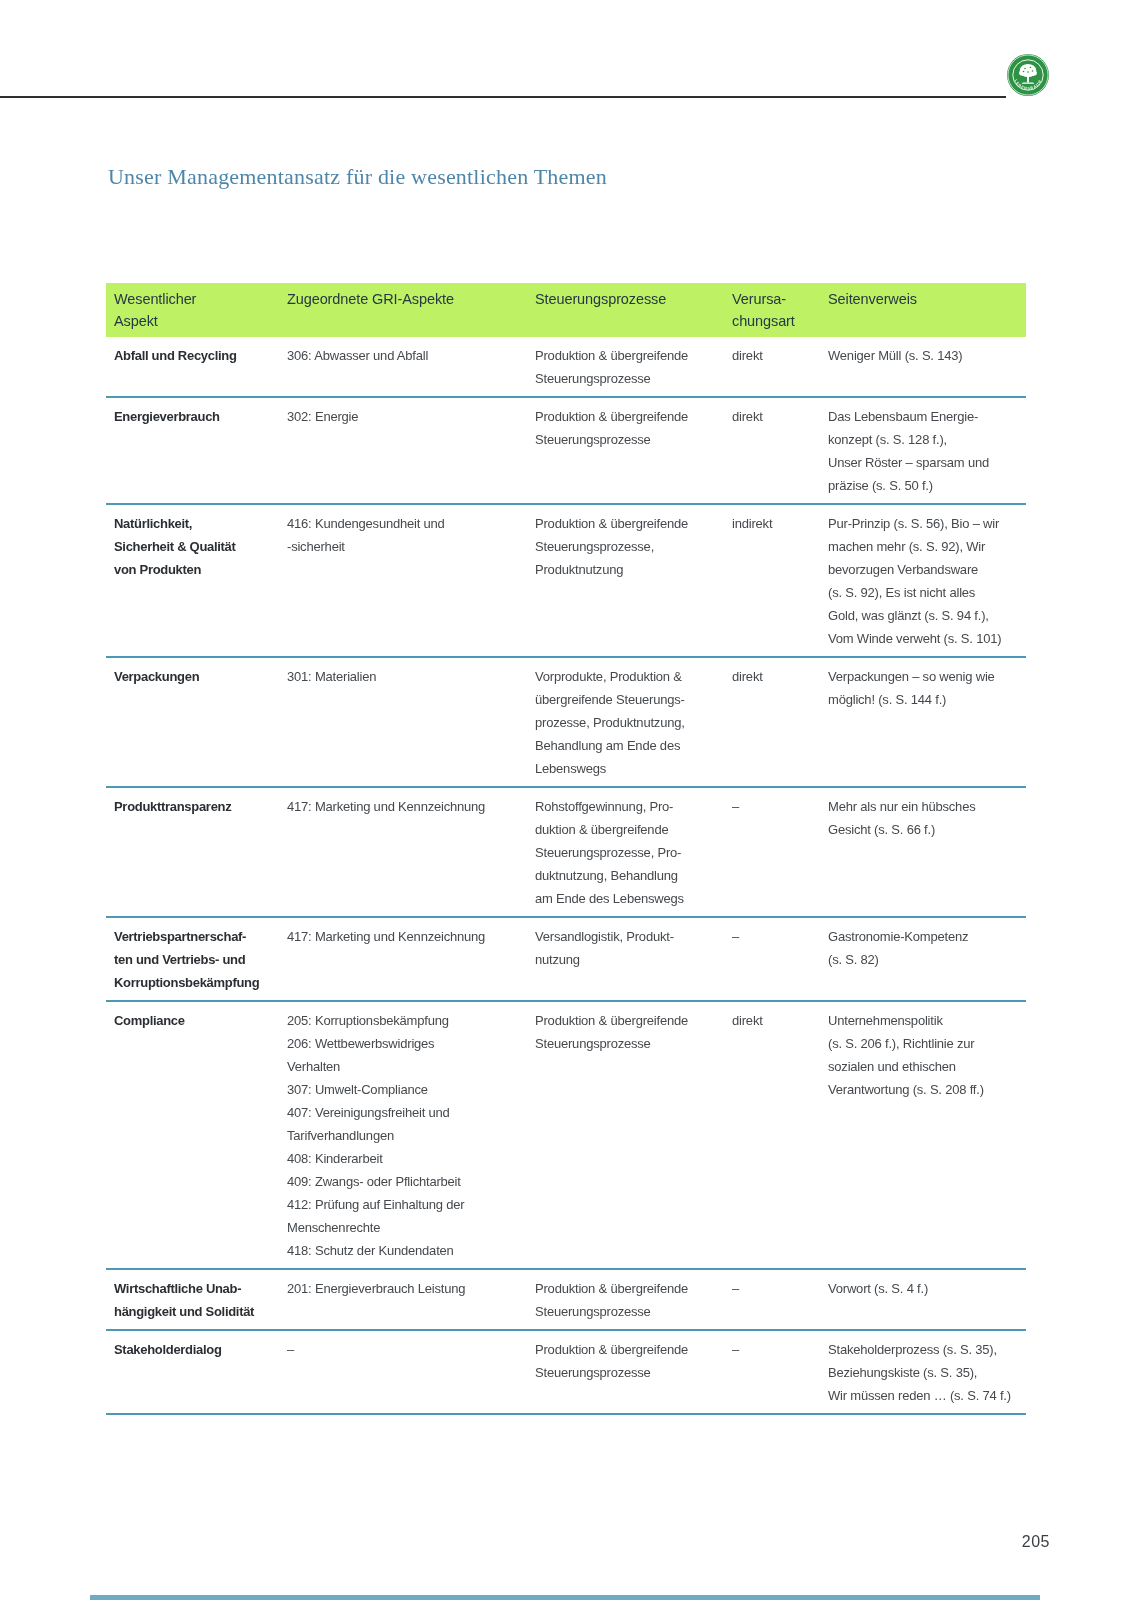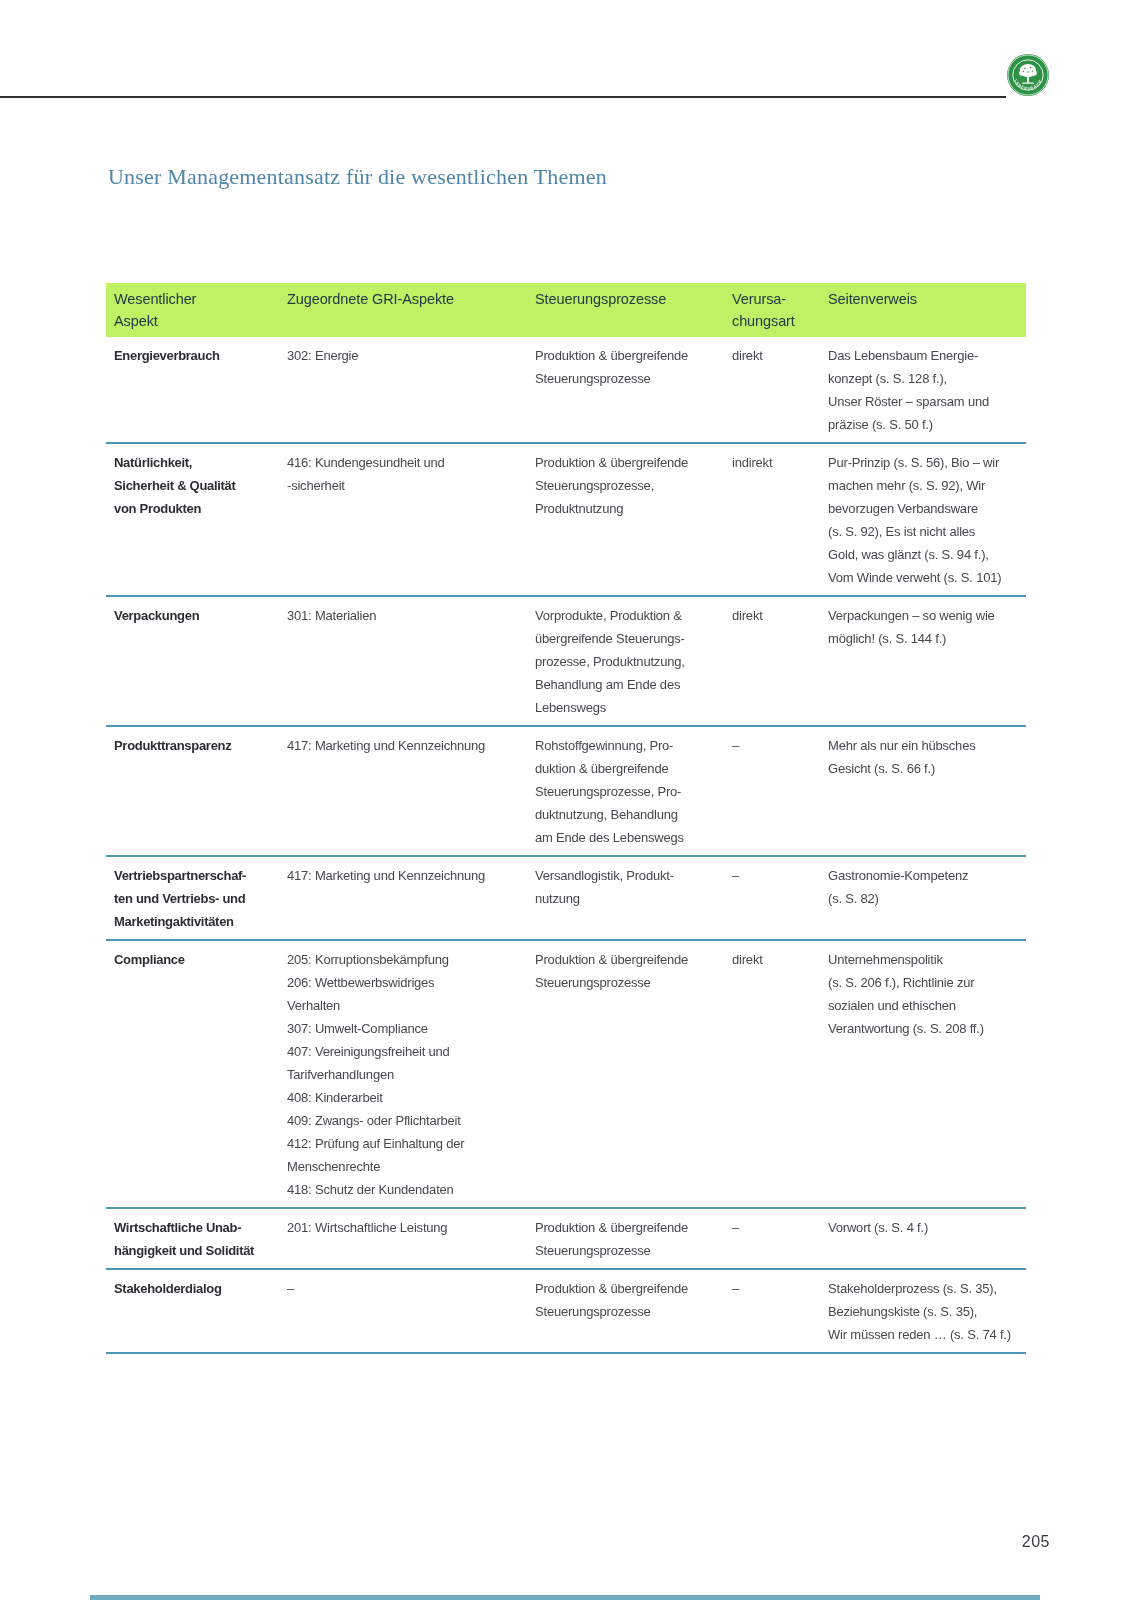--- a/index.html
+++ b/index.html
@@ -143,20 +143,28 @@
 Aspekt</th>
         <th>Zugeordnete GRI-Aspekte</th>
         <th>Steuerungsprozesse</th>
         <th>Verursa-
 chungsart</th>
         <th>Seitenverweis</th>
       </tr>
     </thead>
     <tbody>
         <tr>
+      <td class="aspect">Abfall und Recycling</td>
+      <td>306: Abwasser und Abfall</td>
+      <td>Produktion &amp; übergreifende
+Steuerungsprozesse</td>
+      <td>direkt</td>
+      <td>Weniger Müll (s. S. 143)</td>
+    </tr>
+        <tr>
       <td class="aspect">Energieverbrauch</td>
       <td>302: Energie</td>
       <td>Produktion &amp; übergreifende
 Steuerungsprozesse</td>
       <td>direkt</td>
       <td>Das Lebensbaum Energie-
 konzept (s. S. 128 f.),
 Unser Röster – sparsam und
 präzise (s. S. 50 f.)</td>
     </tr>
@@ -197,21 +205,21 @@
 Steuerungsprozesse, Pro-
 duktnutzung, Behandlung
 am Ende des Lebenswegs</td>
       <td>–</td>
       <td>Mehr als nur ein hübsches
 Gesicht (s. S. 66 f.)</td>
     </tr>
         <tr>
       <td class="aspect">Vertriebspartnerschaf-
 ten und Vertriebs- und
-Marketingaktivitäten</td>
+Korruptionsbekämpfung</td>
       <td>417: Marketing und Kennzeichnung</td>
       <td>Versandlogistik, Produkt-
 nutzung</td>
       <td>–</td>
       <td>Gastronomie-Kompetenz
 (s. S. 82)</td>
     </tr>
         <tr>
       <td class="aspect">Compliance</td>
       <td>205: Korruptionsbekämpfung
@@ -229,21 +237,21 @@
 Steuerungsprozesse</td>
       <td>direkt</td>
       <td>Unternehmenspolitik
 (s. S. 206 f.), Richtlinie zur
 sozialen und ethischen
 Verantwortung (s. S. 208 ff.)</td>
     </tr>
         <tr>
       <td class="aspect">Wirtschaftliche Unab-
 hängigkeit und Solidität</td>
-      <td>201: Wirtschaftliche Leistung</td>
+      <td>201: Energieverbrauch Leistung</td>
       <td>Produktion &amp; übergreifende
 Steuerungsprozesse</td>
       <td>–</td>
       <td>Vorwort (s. S. 4 f.)</td>
     </tr>
         <tr>
       <td class="aspect">Stakeholderdialog</td>
       <td>–</td>
       <td>Produktion &amp; übergreifende
 Steuerungsprozesse</td>

